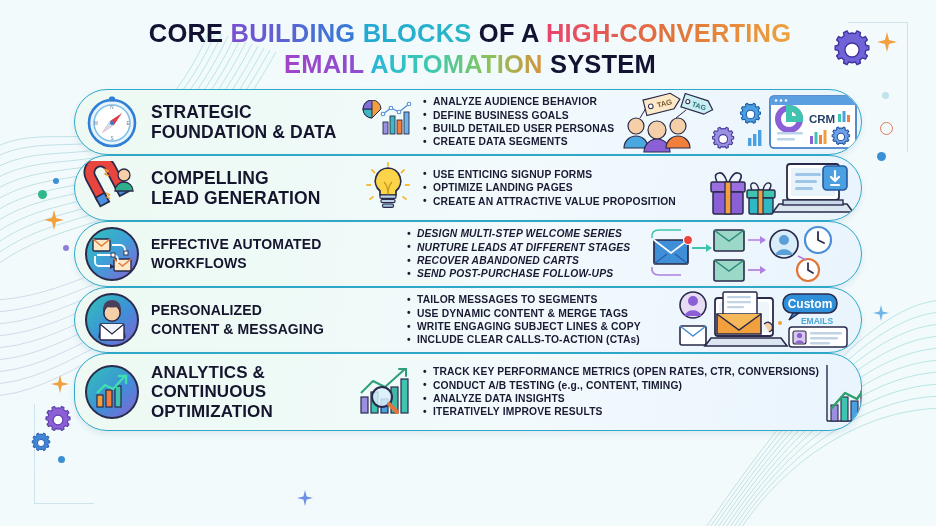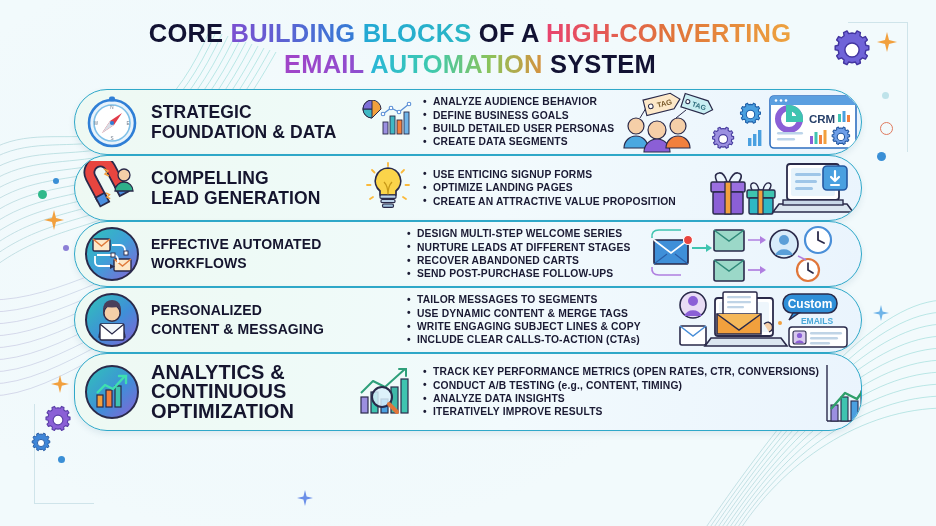--- a/index.html
+++ b/index.html
@@ -57,21 +57,21 @@
     width:74px; flex:0 0 74px; height:100%;
     display:flex; align-items:center; justify-content:center;
   }
   .headline {
     flex:0 0 208px;
     font-size:17.5px; font-weight:bold; color:#15152e;
     line-height:20px; letter-spacing:0.1px;
     padding-left:2px;
   }
   .headline.small { font-size:14px; line-height:19px; }
-  .headline.three { font-size:20px; line-height:19.5px; }
+  .headline.three { font-size:17px; line-height:19.5px; }
 
   .mid-icon {
     flex:0 0 62px; height:100%;
     display:flex; align-items:center; justify-content:center;
   }
   .bullets {
     flex:1 1 auto;
     padding-left:4px;
   }
   .bullets li {
@@ -409,21 +409,21 @@
         <path d="M12 31 v6 a4 4 0 0 0 4 4 h12" fill="none" stroke="#ffffff" stroke-width="1.8"></path>
         <rect x="41" y="26" width="4" height="4" fill="#ffffff" stroke="#2a2a4a" stroke-width="0.9"></rect>
         <rect x="28" y="28" width="4" height="4" fill="#ffffff" stroke="#2a2a4a" stroke-width="0.9"></rect>
         <path d="M27 39 l5 2.5 -5 2.5 Z" fill="#2a2a4a"></path>
       </svg>
     </div>
     <div class="headline small">
       <div>EFFECTIVE AUTOMATED</div>
       <div>WORKFLOWS</div>
     </div>
-    <ul class="bullets" style="padding-left:50px;">
+    <ul class="bullets" style="padding-left:50px;font-style:italic;">
       <li>DESIGN MULTI-STEP WELCOME SERIES</li>
       <li>NURTURE LEADS AT DIFFERENT STAGES</li>
       <li>RECOVER ABANDONED CARTS</li>
       <li>SEND POST-PURCHASE FOLLOW-UPS</li>
     </ul>
     <div class="art">
       <svg width="205" height="64" viewBox="0 0 205 64">
 
         <rect x="4" y="18" width="34" height="24" rx="2" fill="#3f8fd8" stroke="#2a2a4a" stroke-width="1.7"></rect>
         <path d="M4 18 l17 13 17 -13" fill="none" stroke="#ffffff" stroke-width="1.7"></path>

